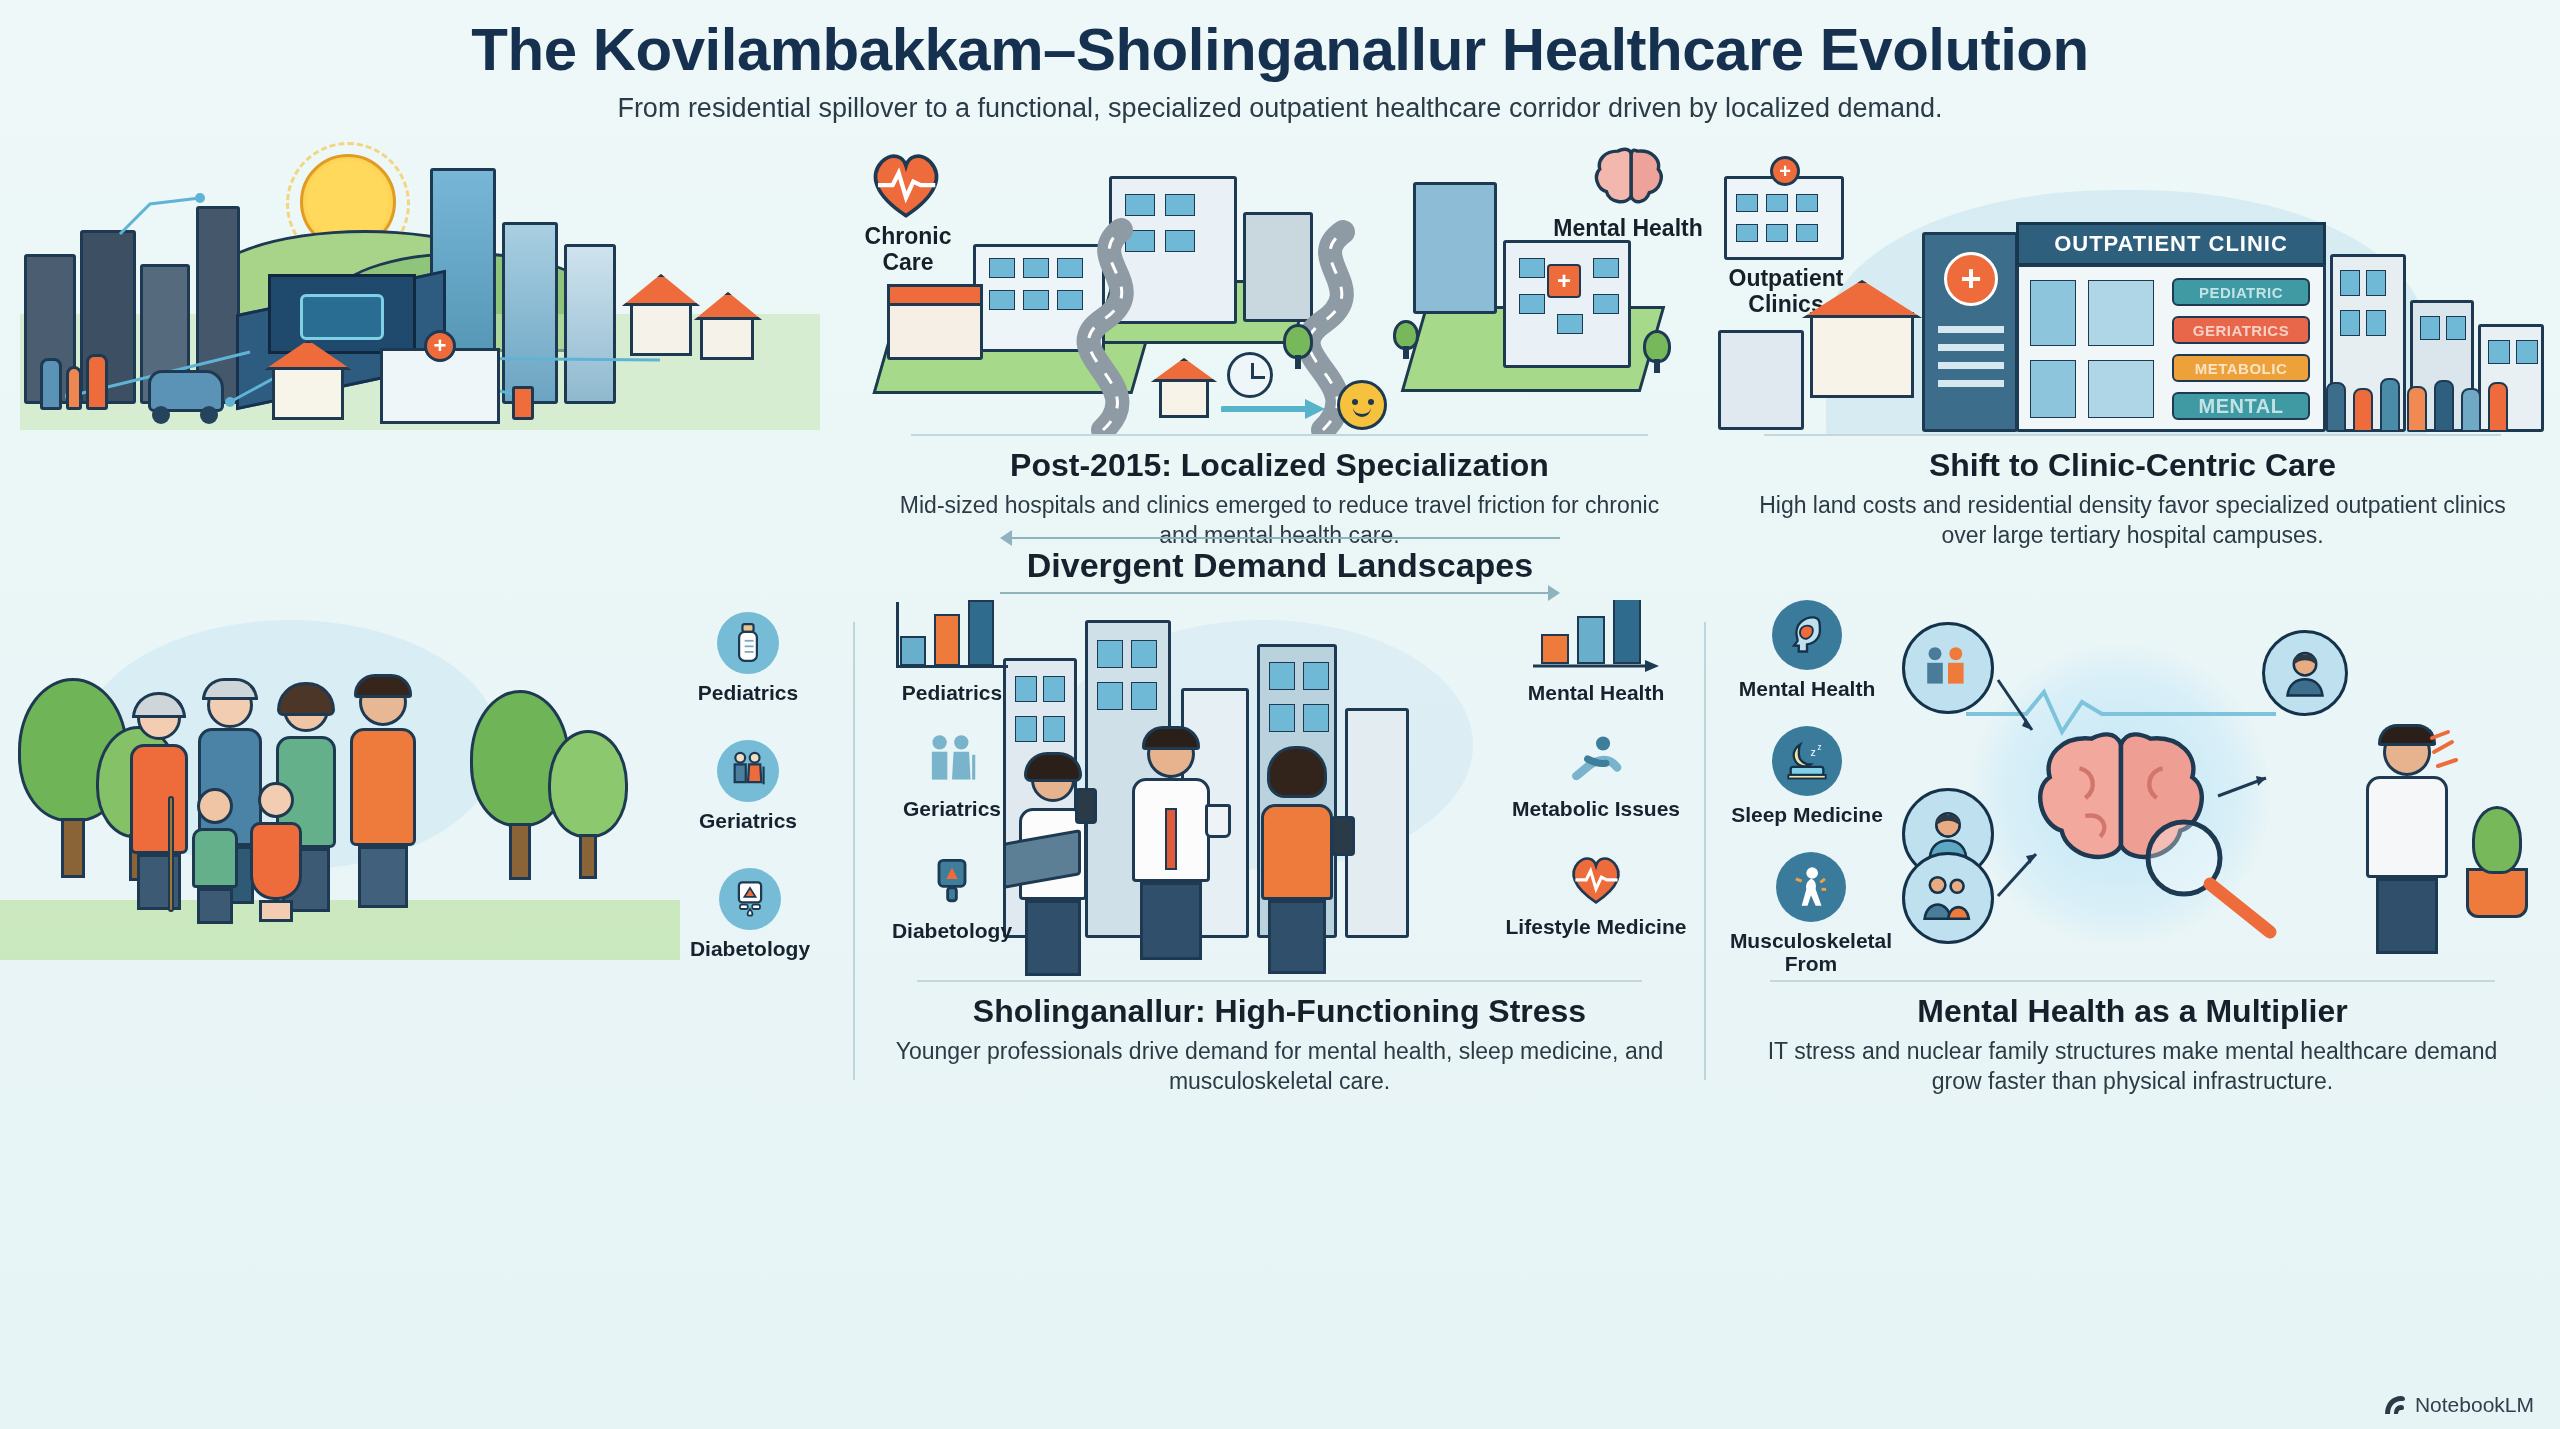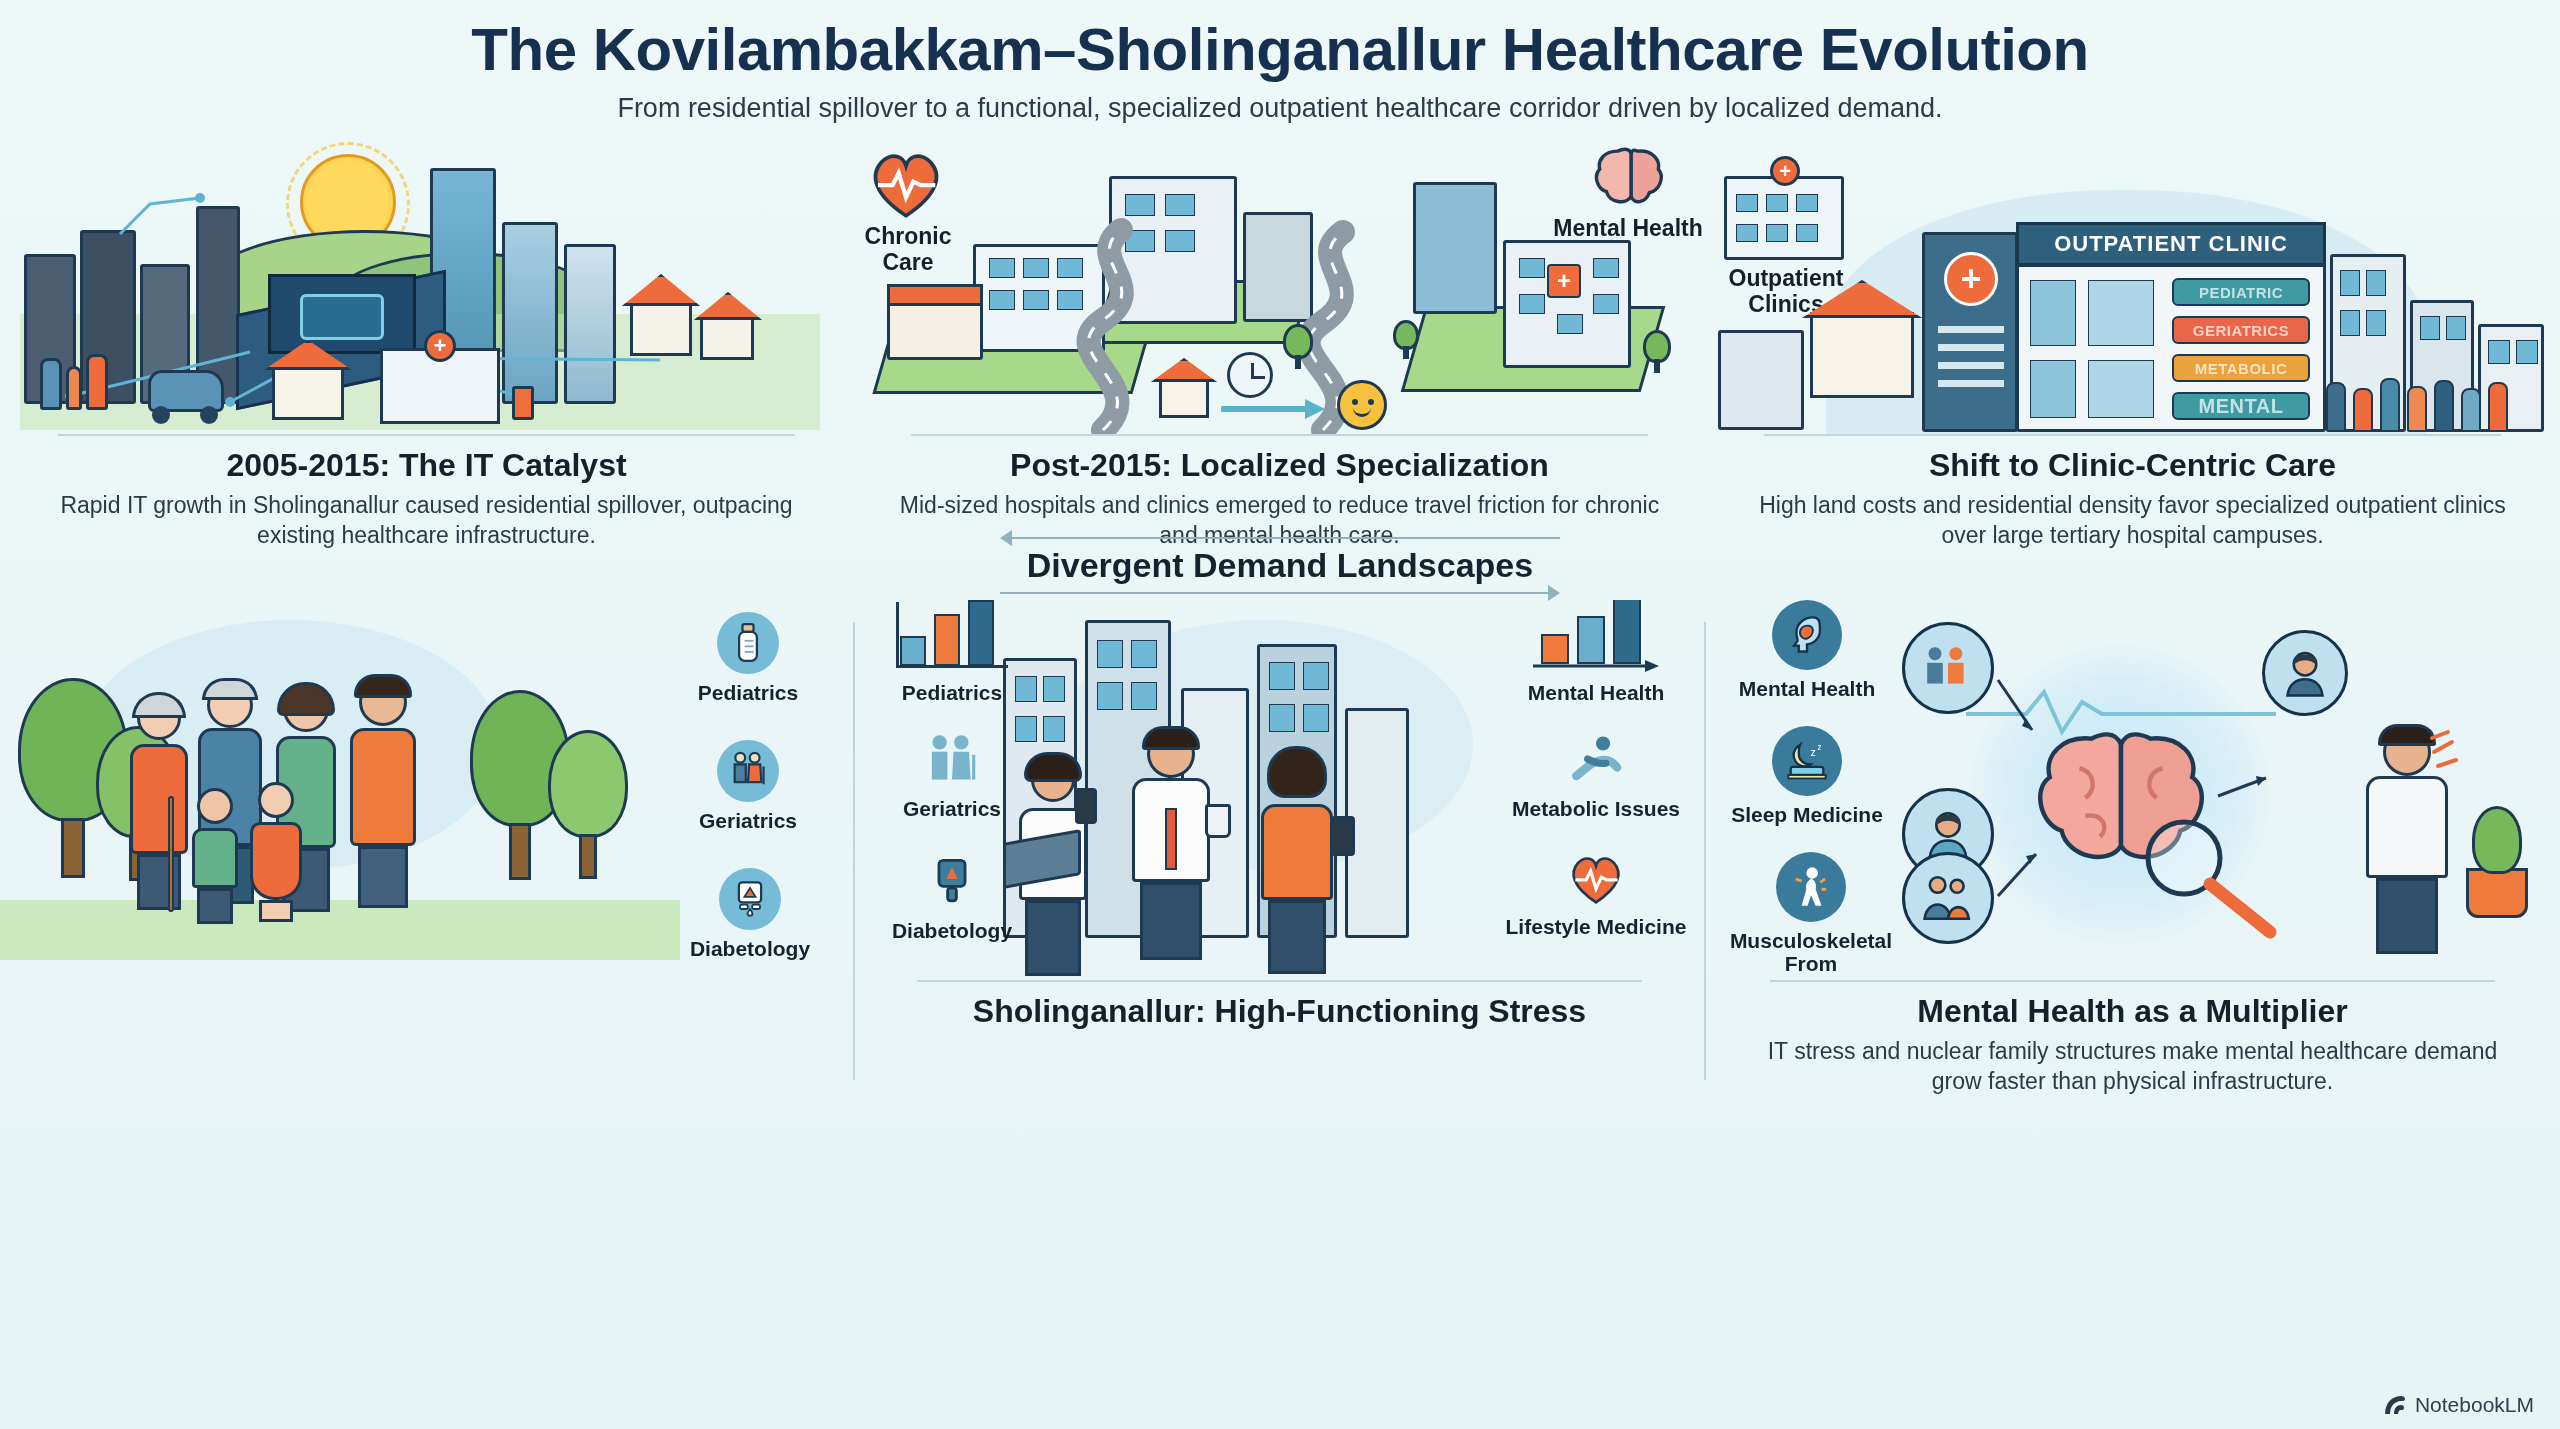--- a/index.html
+++ b/index.html
@@ -182,25 +182,20 @@
         <div style="position:absolute;left:200px;top:272px;width:18px;height:18px;background:#24435c;border-radius:50%;"></div>
 
         <div style="position:absolute;left:272px;top:232px;width:72px;height:54px;background:#f7f4ea;border:3px solid #1d3a52;"></div>
         <div style="position:absolute;left:264px;top:206px;width:88px;height:30px;background:#ee6b3c;border:3px solid #1d3a52;clip-path:polygon(50% 0,100% 100%,0 100%);"></div>
 
         <div style="position:absolute;left:380px;top:214px;width:120px;height:76px;background:#eef6fa;border:3px solid #1d3a52;"></div>
         <div style="position:absolute;left:424px;top:196px;width:32px;height:32px;background:#ee6b3c;border:3px solid #1d3a52;border-radius:50%;display:flex;align-items:center;justify-content:center;color:#fff;font-weight:700;font-size:22px;line-height:1;">+</div>
         <div style="position:absolute;left:512px;top:252px;width:22px;height:34px;background:#ef6c3b;border:3px solid #1d3a52;border-radius:3px;"></div>
       </div>
 
-      <div class="cap">
-        <div class="rule-top"></div>
-        <div class="cap-title">2005-2015: The IT Catalyst</div>
-        <div class="cap-body">Rapid IT growth in Sholinganallur caused residential spillover, outpacing existing healthcare infrastructure.</div>
-      </div>
     </div>
 
     <div class="panel">
       <div class="art">
 
         <div style="position:absolute;left:30px;top:186px;width:260px;height:74px;background:#a7d98a;border:3px solid #1d3a52;transform:skewX(-16deg);"></div>
         <div style="position:absolute;left:250px;top:146px;width:200px;height:64px;background:#a7d98a;border:3px solid #1d3a52;transform:skewX(-16deg);"></div>
         <div style="position:absolute;left:560px;top:172px;width:240px;height:86px;background:#a7d98a;border:3px solid #1d3a52;transform:skewX(-16deg);"></div>
 
         <div style="position:absolute;left:14px;top:14px;width:78px;height:72px;">
@@ -592,20 +587,21 @@
             </svg>
           </div>
           <div class="ct">Lifestyle Medicine</div>
         </div>
       </div>
 
       <div class="vsep" style="right:0;"></div>
       <div class="cap">
         <div class="rule-top"></div>
         <div class="cap-title">Sholinganallur: High-Functioning Stress</div>
+        <div class="cap-body">Younger professionals drive demand for mental health, sleep medicine, and musculoskeletal care.</div>
       </div>
     </div>
 
     <div class="panel">
       <div class="art">
 
         <div style="position:absolute;left:264px;top:44px;width:300px;height:300px;border-radius:50%;background:radial-gradient(circle,#bfe6f5 0%, #d9eff8 55%, rgba(217,239,248,0) 72%);"></div>
 
         <svg style="position:absolute;left:250px;top:80px;width:330px;height:60px;">
           <polyline points="10,34 70,34 88,12 106,52 126,22 146,34 320,34" fill="none" stroke="#7cc3db" stroke-width="4"></polyline>

